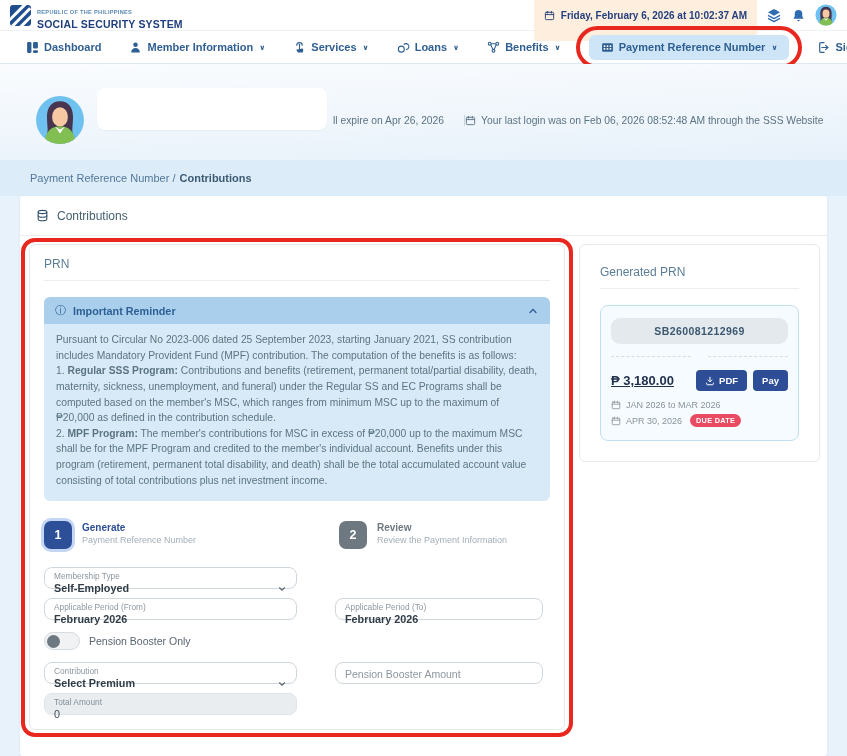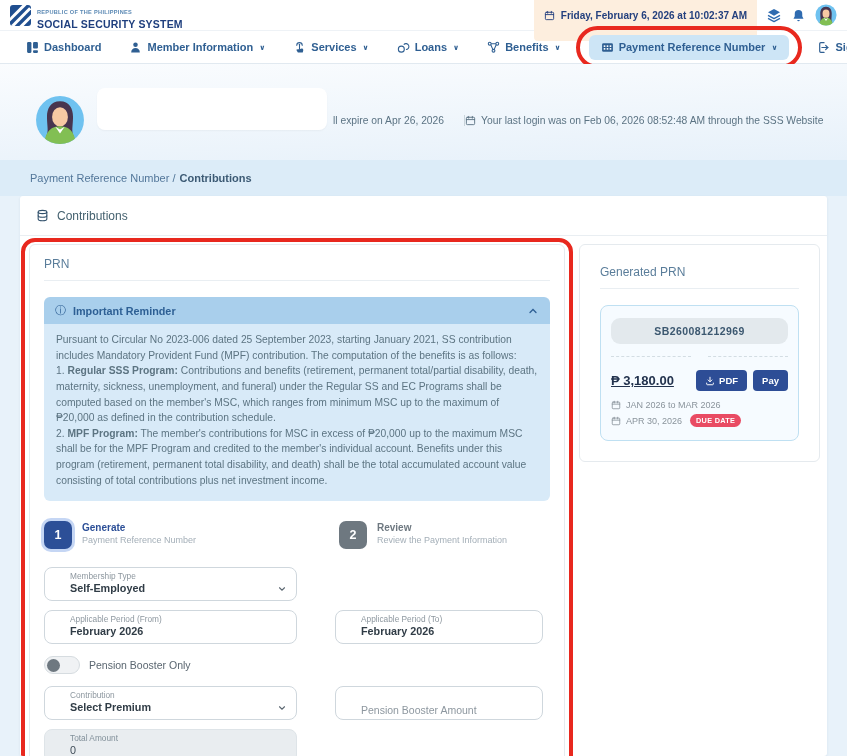--- a/index.html
+++ b/index.html
@@ -71,21 +71,21 @@
   .step-box.on { background:#2c4f97; box-shadow:0 0 0 3px #c5d6f4; }
   .step-box.off { background:#6e7880; }
   .step-title { font-size:10px; font-weight:700; margin-top:1px; }
   .step.first .step-title { color:#2c4f97; }
   .step.second .step-title { color:#6e7880; }
   .step-sub { font-size:9px; color:#a4afb8; margin-top:2px; }
 
   
   .form { display:flex; flex-direction:column; gap:9px; }
   .frow { display:flex; gap:38px; }
-  .field { position:relative; border:1px solid #cfd7dd; border-radius:8px; padding:3px 25px; height:34px; background:#fff; }
+  .field { position:relative; border:1px solid #cfd7dd; border-radius:8px; padding:3px 9px; height:22px; background:#fff; }
   .field label { display:block; font-size:8.3px; color:#8d979f; }
   .field .value { font-size:10.8px; color:#303c46; font-weight:700; margin-top:1px; }
   .field .sel-chev { position:absolute; right:9px; top:12px; color:#5a6670; }
   .field.disabled { background:#e9edf0; border-color:#dee4e8; }
   .field.disabled label { color:#82909a; }
   .field.disabled .value { color:#3f4c57; font-weight:400; }
   .field.input-only { display:flex; align-items:flex-end; }
   .pb-input { border:none; outline:none; width:100%; background:transparent; font-family:inherit; font-size:10.5px; color:#303c46; }
   .pb-input::placeholder { color:#8d979f; }
   .w-left { width:253px; } .w-right { width:208px; }

